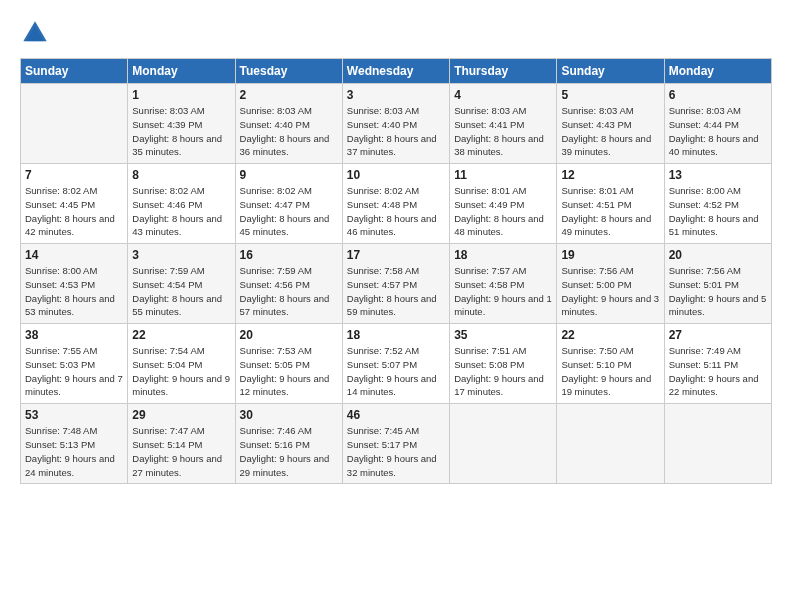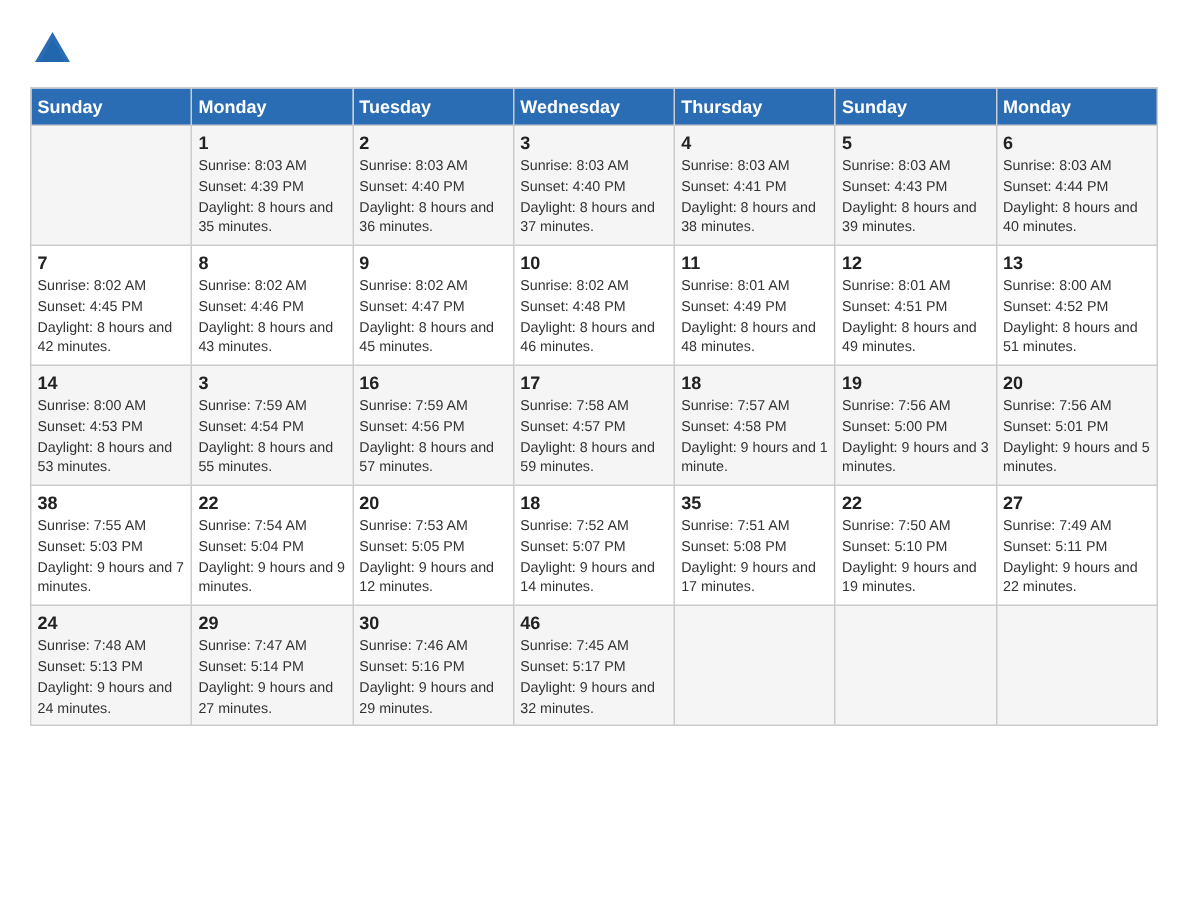--- a/index.html
+++ b/index.html
@@ -246,21 +246,21 @@
             <span class="day-num">22</span>
             <div class="day-info">Sunrise: 7:50 AM<br>Sunset: 5:10 PM<br>Daylight: 9 hours and 19 minutes.</div>
           </td>
           <td>
             <span class="day-num">27</span>
             <div class="day-info">Sunrise: 7:49 AM<br>Sunset: 5:11 PM<br>Daylight: 9 hours and 22 minutes.</div>
           </td>
         </tr>
         <tr>
           <td>
-            <span class="day-num">24</span>
+            <span class="day-num">53</span>
             <div class="day-info">Sunrise: 7:48 AM<br>Sunset: 5:13 PM<br>Daylight: 9 hours and 24 minutes.</div>
           </td>
           <td>
             <span class="day-num">29</span>
             <div class="day-info">Sunrise: 7:47 AM<br>Sunset: 5:14 PM<br>Daylight: 9 hours and 27 minutes.</div>
           </td>
           <td>
             <span class="day-num">30</span>
             <div class="day-info">Sunrise: 7:46 AM<br>Sunset: 5:16 PM<br>Daylight: 9 hours and 29 minutes.</div>
           </td>

